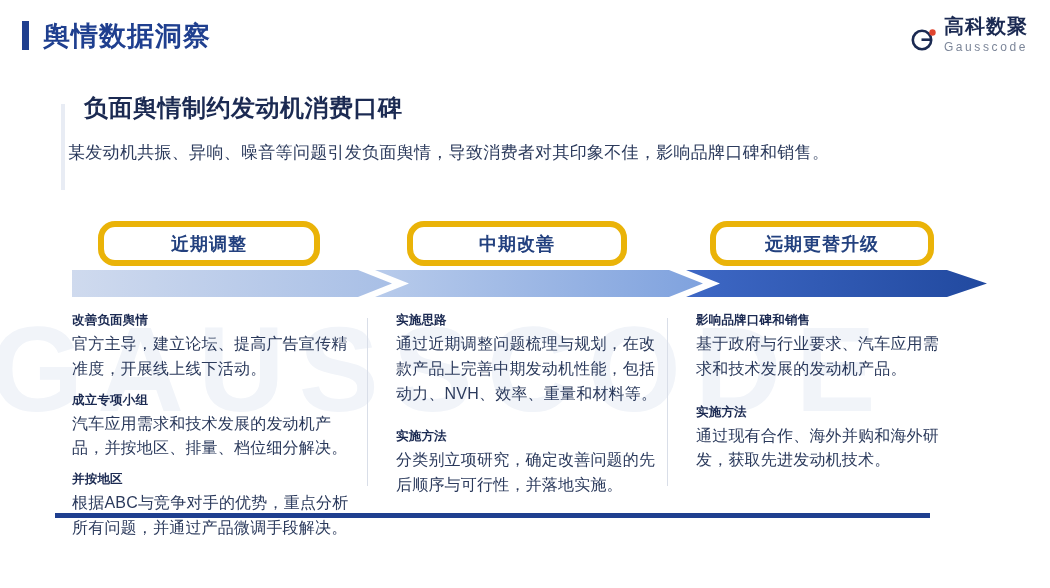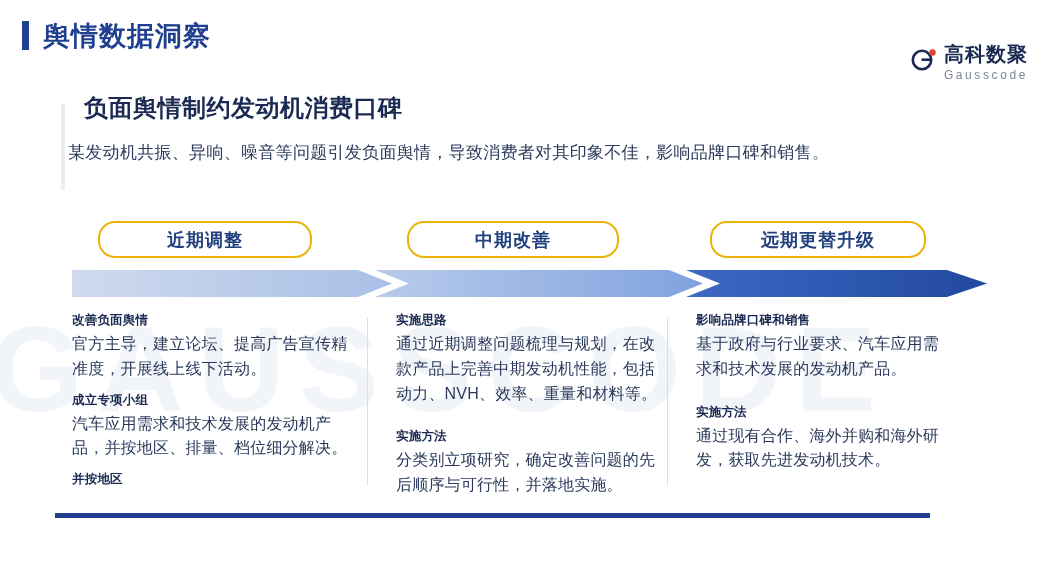--- a/index.html
+++ b/index.html
@@ -61,23 +61,22 @@
     font-size: 27px;
     font-weight: bold;
     color: #1f3f8f;
     letter-spacing: 1px;
   }
   .logo {
     position: absolute;
     right: 22px;
     top: 16px;
     display: flex;
-    align-items: flex-start;
+    align-items: flex-end;
     gap: 7px;
-    margin-top: 28px;
   }
   .logo-mark {
     width: 26px;
     height: 26px;
     margin-top: 3px;
   }
   .logo-text {
     display: flex;
     flex-direction: column;
     line-height: 1;
@@ -129,21 +128,21 @@
     top: 221px;
     left: 0;
     width: 1050px;
     height: 38px;
     z-index: 3;
   }
   .pill {
     position: absolute;
     height: 33px;
     border-radius: 17px;
-    border: 2px solid #eab308;
+    border: 6px solid #eab308;
     background: #ffffff;
     display: flex;
     align-items: center;
     justify-content: center;
     font-size: 18px;
     font-weight: bold;
     color: #23417f;
     letter-spacing: 1px;
   }
   .pill-1 { left: 98px; width: 210px; }
@@ -285,20 +284,21 @@
       <div class="item">
         <div class="item-title">改善负面舆情</div>
         <div class="item-body">官方主导，建立论坛、提高广告宣传精准度，开展线上线下活动。</div>
       </div>
       <div class="item">
         <div class="item-title">成立专项小组</div>
         <div class="item-body">汽车应用需求和技术发展的发动机产品，并按地区、排量、档位细分解决。</div>
       </div>
       <div class="item">
         <div class="item-title">并按地区</div>
+        <div class="item-body">根据ABC与竞争对手的优势，重点分析所有问题，并通过产品微调手段解决。</div>
       </div>
     </div>
 
     <div class="col col-2">
       <div class="item">
         <div class="item-title">实施思路</div>
         <div class="item-body">通过近期调整问题梳理与规划，在改款产品上完善中期发动机性能，包括动力、NVH、效率、重量和材料等。</div>
       </div>
       <div class="item">
         <div class="item-title">实施方法</div>

